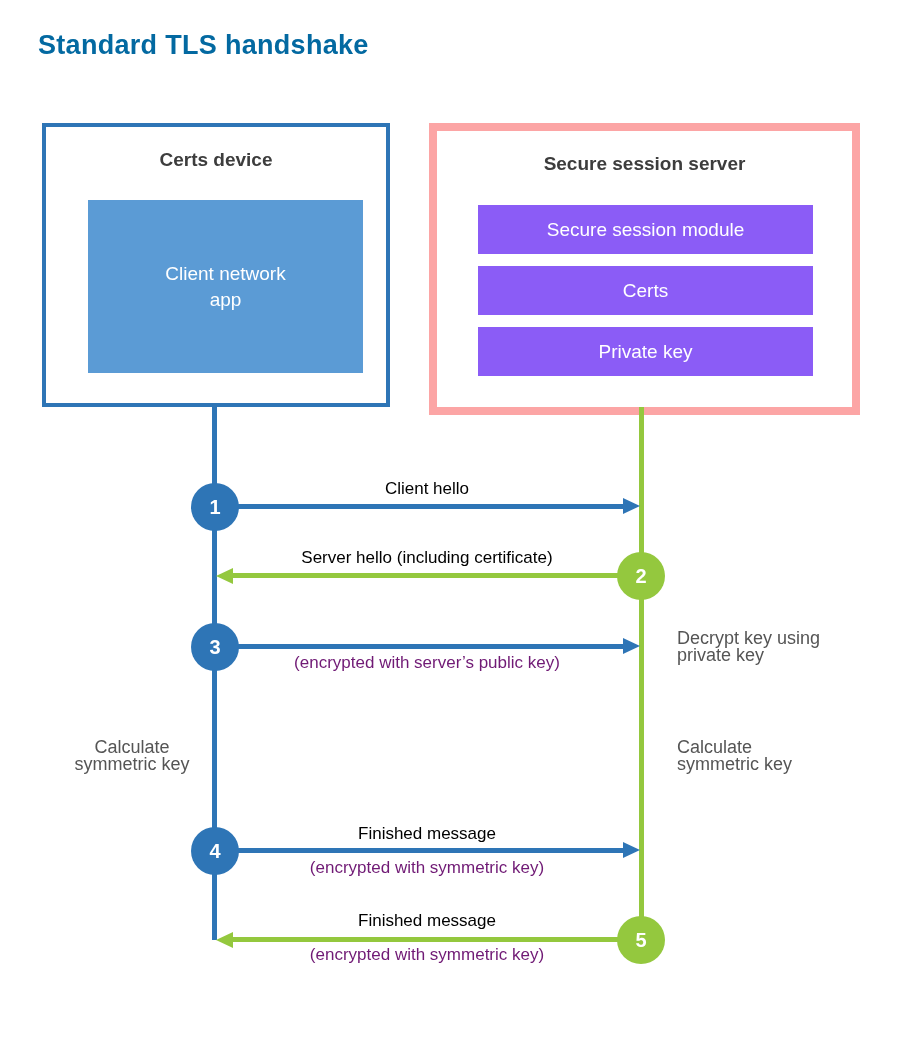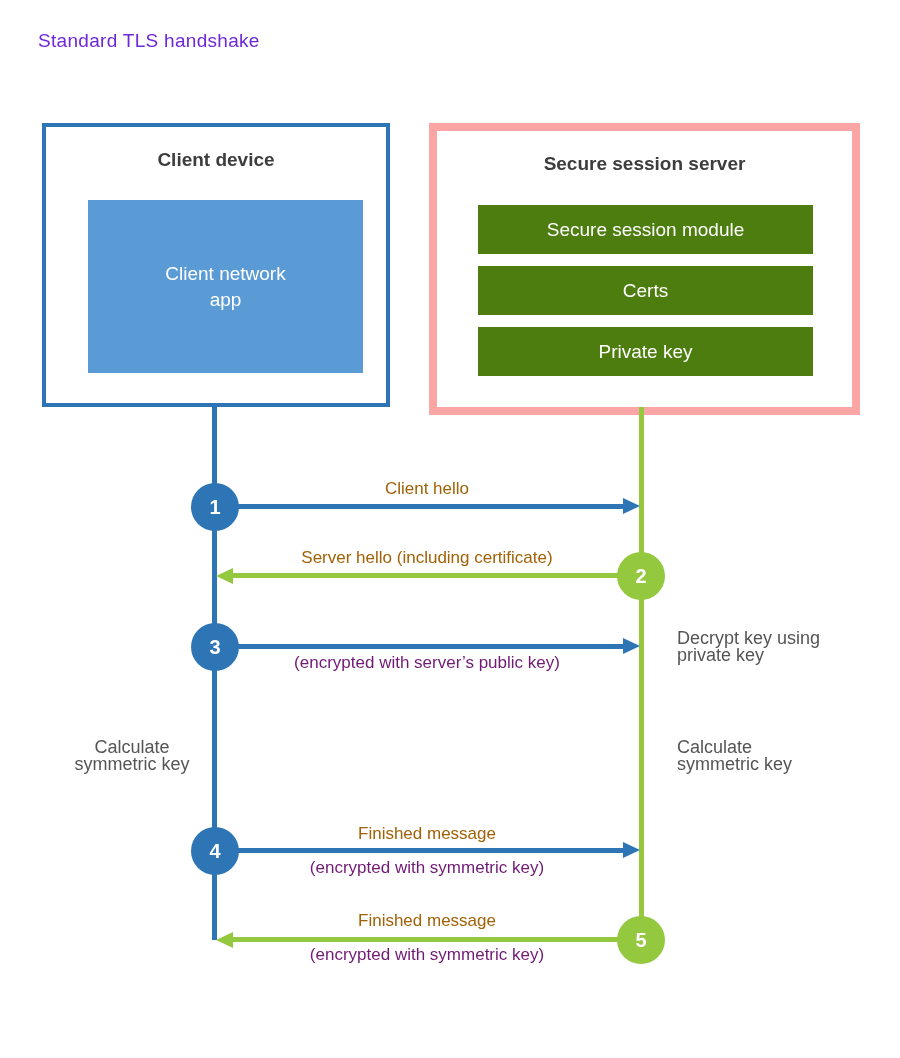--- a/index.html
+++ b/index.html
@@ -1,38 +1,38 @@
 <!DOCTYPE html>
 <html><head>
 <meta charset="utf-8">
 <style>
   html,body{margin:0;padding:0;background:#ffffff;}
   .canvas{
     position:relative;width:900px;height:1058px;background:#ffffff;overflow:hidden;
     font-family:"Liberation Sans","DejaVu Sans",sans-serif;
   }
   .page-title{
-    position:absolute;left:38px;top:30px;font-size:19px;font-weight:400;
-    color:#6d28d9;letter-spacing:0.3px;
+    position:absolute;left:38px;top:30px;font-size:27px;font-weight:700;
+    color:#0369a1;letter-spacing:0.3px;
   }
   
   .box{position:absolute;top:123px;height:276px;background:#fff;}
   .client-box{left:42px;width:340px;border:4px solid #2E75B6;}
   .server-box{left:429px;width:415px;border:8px solid #fca5a5;}
   .box-heading{
     position:absolute;top:22px;left:0;width:100%;text-align:center;
     font-size:19px;font-weight:700;color:#3d3d3d;
   }
   .app-box{
     position:absolute;left:42px;top:73px;width:275px;height:173px;background:#5B9BD5;
     display:flex;align-items:center;justify-content:center;text-align:center;
     color:#ffffff;font-size:19px;line-height:1.35;
   }
   .bar{
-    position:absolute;left:41px;width:335px;height:49px;background:#4d7c0f;
+    position:absolute;left:41px;width:335px;height:49px;background:#8b5cf6;
     color:#ffffff;font-size:19px;text-align:center;line-height:49px;
   }
   .bar1{top:74px;} .bar2{top:135px;} .bar3{top:196px;}
   
   .vline{position:absolute;top:407px;width:5px;height:533px;}
   .vblue{left:212px;background:#2E75B6;}
   .vgreen{left:639px;background:#94C83E;}
   
   .hline{position:absolute;height:5px;}
   .hblue{background:#2E75B6;}
@@ -50,41 +50,41 @@
   .circle{
     position:absolute;width:48px;height:48px;border-radius:50%;
     display:flex;align-items:center;justify-content:center;
     color:#ffffff;font-size:20px;font-weight:700;
   }
   .cblue{background:#2E75B6;}
   .cgreen{background:#94C83E;}
   
   .arrow-label{
     position:absolute;left:215px;width:424px;text-align:center;
-    font-size:17px;color:#a16207;line-height:20px;
+    font-size:17px;color:#000000;line-height:20px;
   }
   .sub-label{
     position:absolute;left:215px;width:424px;text-align:center;
     font-size:17px;color:#701a75;line-height:16px;
   }
   .side-note{
     position:absolute;font-size:18px;color:#555555;line-height:16.5px;
     white-space:pre-line;
   }
   .prewrap{white-space:pre-line;}
 </style>
 </head>
 <body>
 
 <div class="canvas">
 
   <div class="page-title">Standard TLS handshake</div>
 
   <div class="box client-box">
-    <div class="box-heading">Client device</div>
+    <div class="box-heading">Certs device</div>
     <div class="app-box">
       <span class="prewrap">Client network
 app</span>
     </div>
   </div>
 
   <div class="box server-box">
     <div class="box-heading">Secure session server</div>
     <div class="bar bar1">Secure session module</div>
     <div class="bar bar2">Certs</div>

